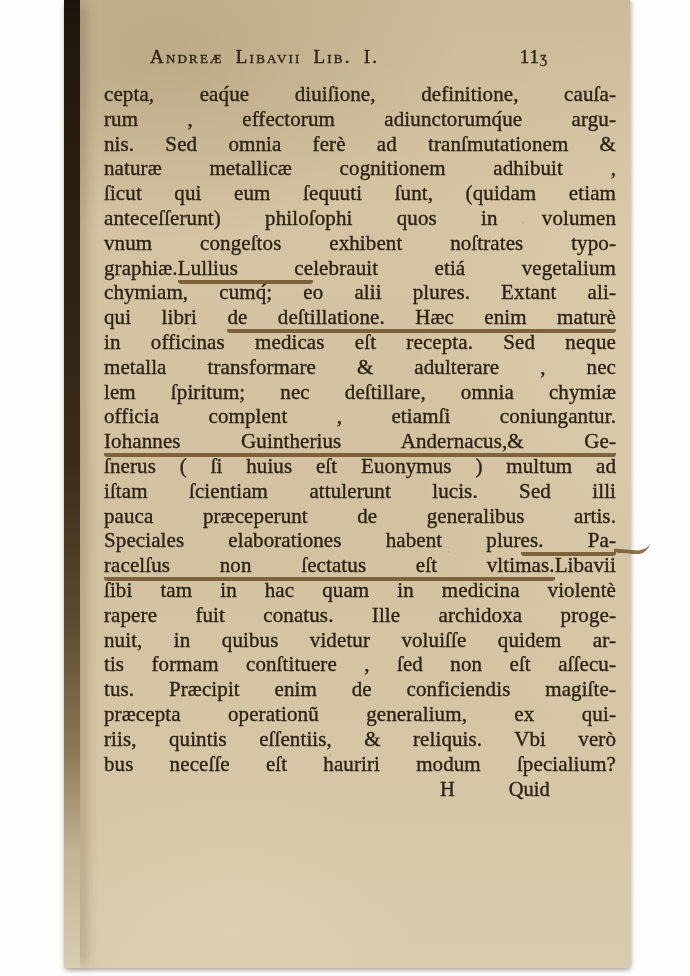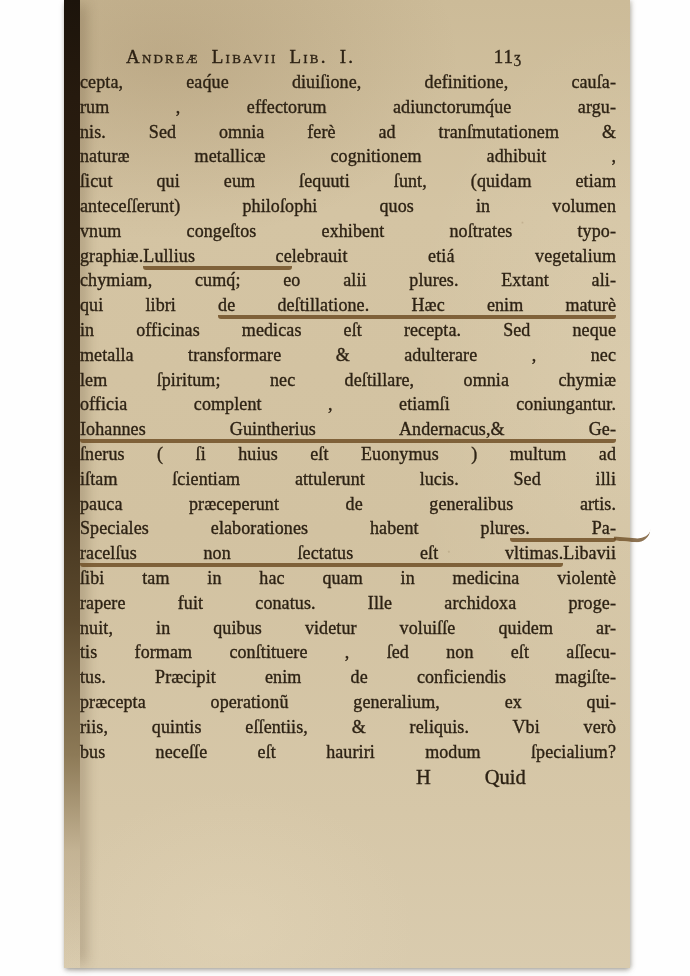--- a/index.html
+++ b/index.html
@@ -30,37 +30,37 @@
   .gutter{
     position:absolute;left:0;top:0;width:16px;height:100%;
     background:linear-gradient(180deg,
       #1c140b 0%, #261a0e 10%, #2f2212 28%, #3b2c18 48%,
       #5c4a2e 64%, #8d7a57 78%, rgba(160,140,108,0.35) 88%, rgba(160,140,108,0) 100%);
     box-shadow:8px 0 14px -4px rgba(70,50,25,0.40);
   }
   .content{
     position:absolute;left:0;top:0;width:100%;height:100%;
     box-sizing:border-box;
-    padding:44px 14px 0 16px;
+    padding:44px 14px 0 40px;
     color:#2d2214;
   }
   
   .header{
     display:flex;align-items:baseline;
     font-size:19px;line-height:26px;
     font-variant-caps:small-caps;
     letter-spacing:2.2px;word-spacing:5px;
     -webkit-text-stroke:0.35px #2d2214;
   }
   .running-title{margin-left:46px;}
-  .page-number{margin-left:auto;margin-right:94px;letter-spacing:1px;text-align:center;}
+  .page-number{margin-left:auto;margin-right:68px;letter-spacing:1px;text-align:center;}
   
   .body-lines{
-    margin-top:0;
-    font-size:18px;line-height:24.8px;
+    margin-top:12px;
+    font-size:21px;line-height:24.8px;
     letter-spacing:0.1px;
     -webkit-text-stroke:0.35px #2d2214;
   }
   .line{
     position:relative;
     text-align:justify;
     text-align-last:justify;
     white-space:normal;
   }
   

